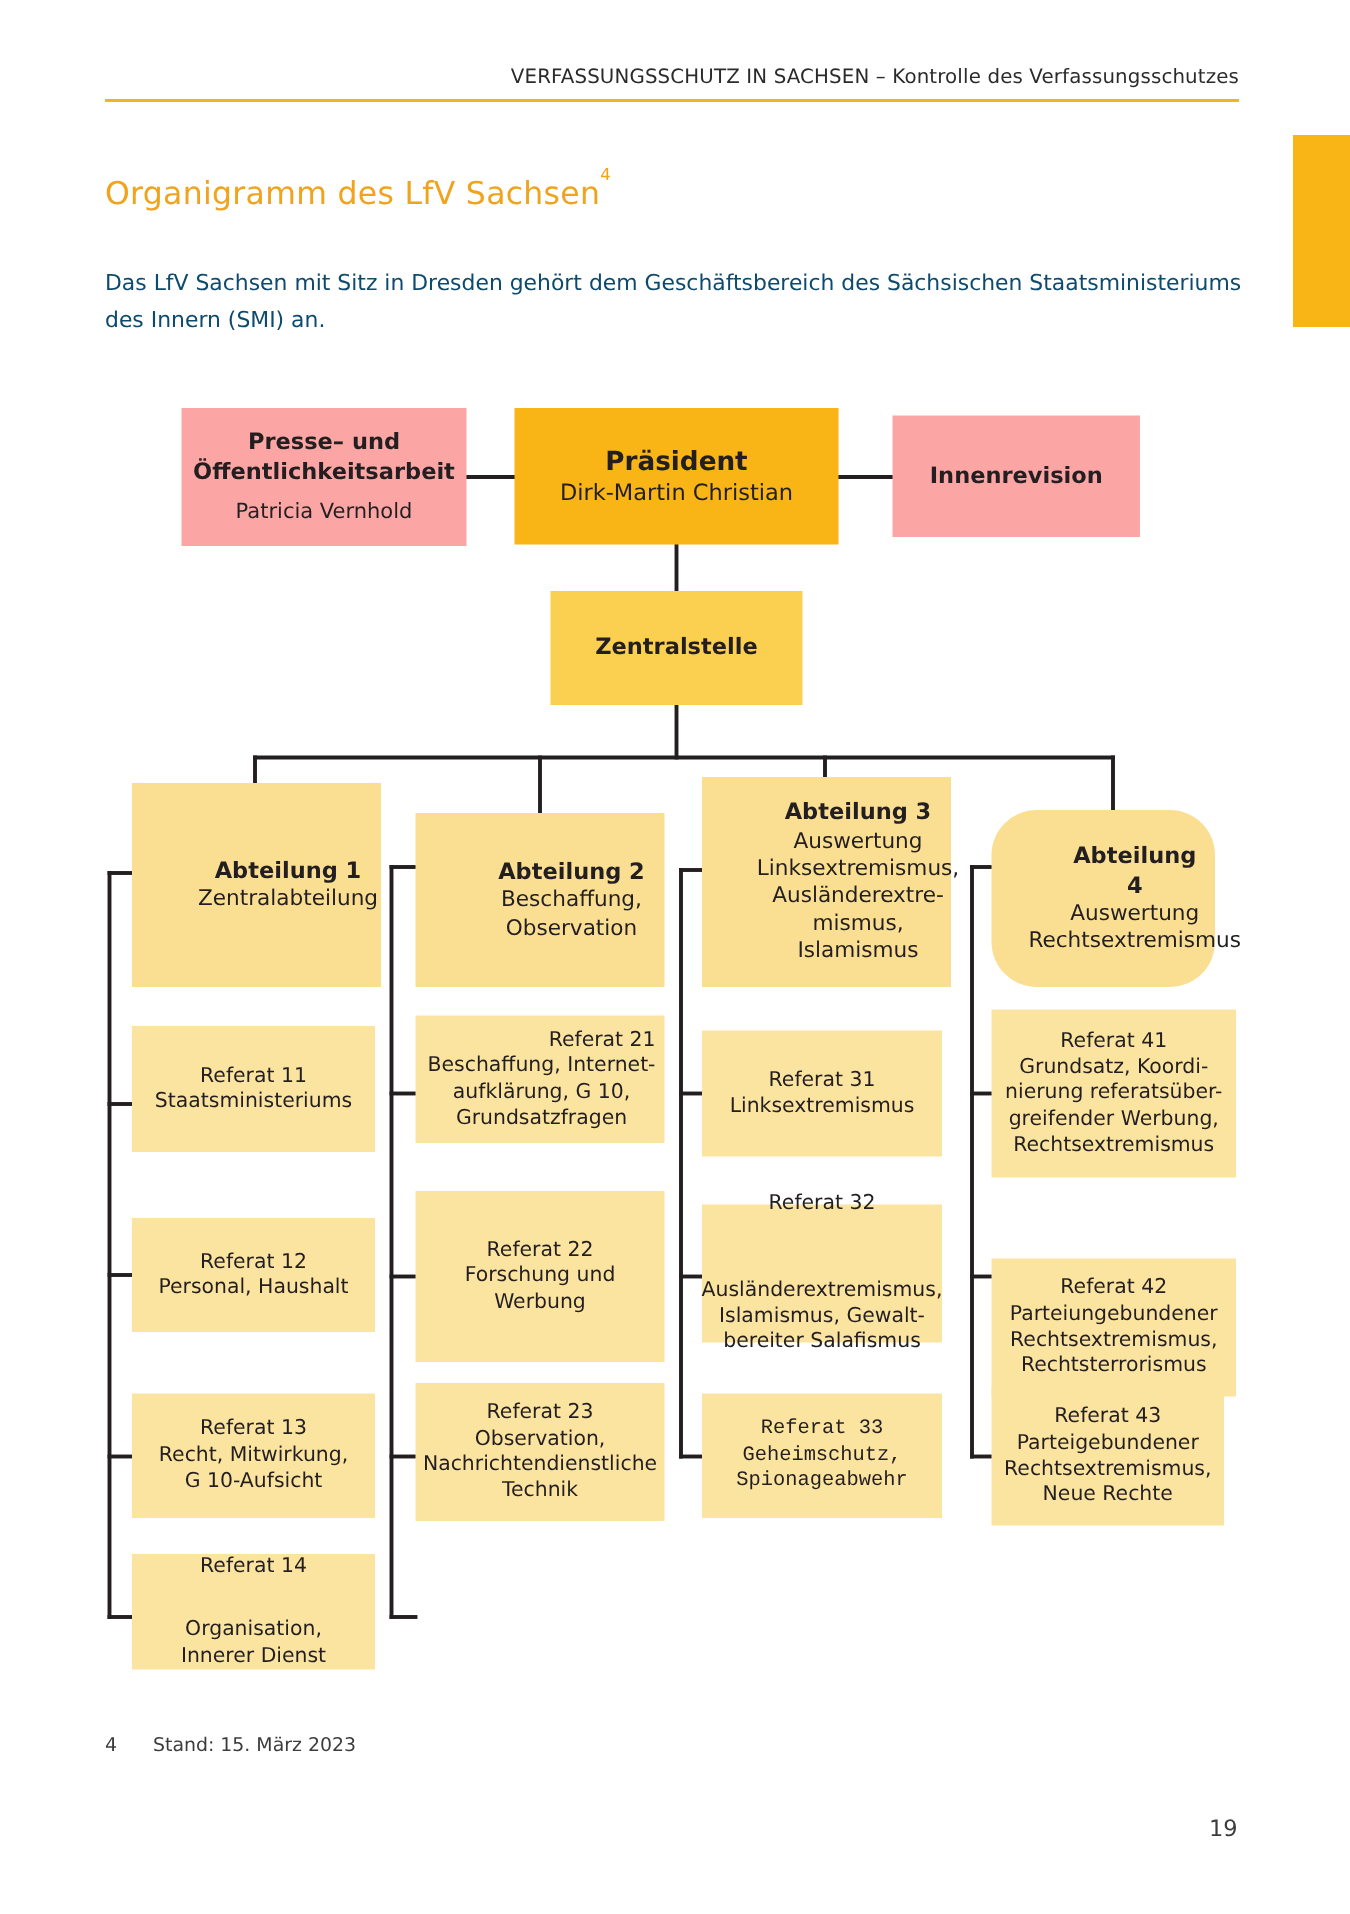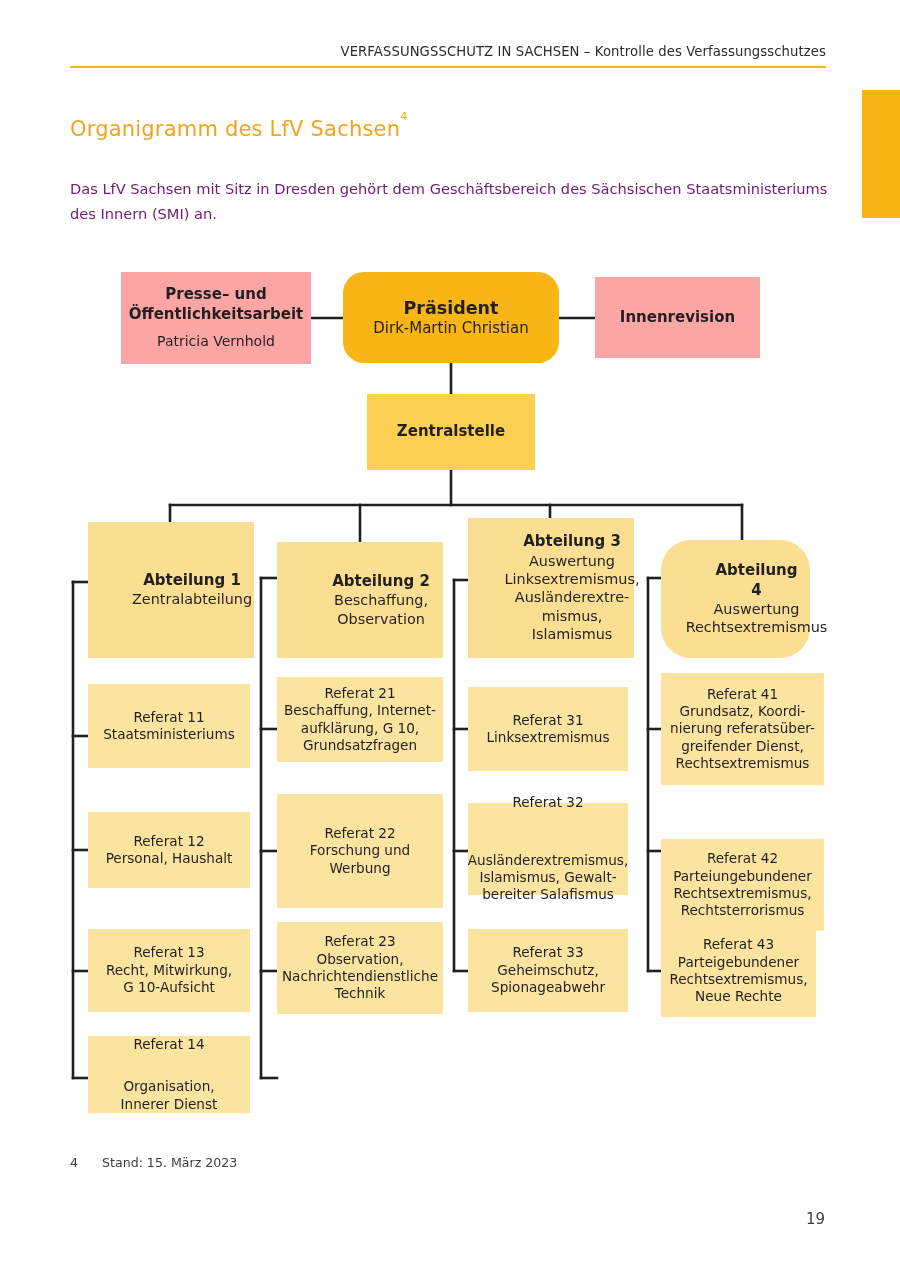--- a/index.html
+++ b/index.html
@@ -24,21 +24,21 @@
   }
 
   
   .sec-title{
     position:absolute;left:70px;top:117px;
     font-size:21px;color:#F0A41E;letter-spacing:.2px;font-weight:400;
   }
   .sec-title sup{font-size:11px;top:-.7em;position:relative;}
   .intro{
     position:absolute;left:70px;top:176px;width:770px;
-    font-size:14.6px;line-height:25px;color:#701a75;
+    font-size:14.6px;line-height:25px;color:#0c4a6e;
   }
 
   
   .chart{position:absolute;left:0;top:0;width:900px;height:1276px;}
   .connectors{position:absolute;left:0;top:0;width:900px;height:1276px;}
 
   .node{
     position:absolute;box-sizing:border-box;
     display:flex;flex-direction:column;align-items:center;justify-content:center;
     text-align:center;padding:4px 6px;
@@ -143,21 +143,21 @@
   </svg>
 
   <div class="chart">
 
     <div class="node lvl-staff" style="left:121px;top:272px;width:190px;height:92px;">
       <div class="t1">Presse– und</div>
       <div class="t1">Öffentlichkeitsarbeit</div>
       <div class="t2">Patricia Vernhold</div>
     </div>
 
-    <div class="node lvl-pres" style="left:343px;top:272px;width:216px;height:91px;border-radius:21px;">
+    <div class="node lvl-pres" style="left:343px;top:272px;width:216px;height:91px;">
       <div class="t1">Präsident</div>
       <div class="t2">Dirk-Martin Christian</div>
     </div>
 
     <div class="node lvl-staff" style="left:595px;top:277px;width:165px;height:81px;">
       <div class="t1">Innenrevision</div>
     </div>
 
     <div class="node lvl-central" style="left:367px;top:394px;width:168px;height:76px;">
       <div class="t1">Zentralstelle</div>
@@ -210,21 +210,21 @@
         </div>
     </div>
     <div class="node lvl-ref" style="left:88px;top:1036px;width:162px;height:77px;gap:25px;">
       <div class="t1">Referat 14</div>
       <div class="t2 ml">
           <div>Organisation,</div>
           <div>Innerer Dienst</div>
         </div>
     </div>
 
-    <div class="node lvl-ref" style="left:277px;top:677px;width:166px;height:85px;">
+    <div class="node lvl-ref" style="left:277px;top:677px;width:166px;height:85px;align-items:flex-end;">
       <div class="t1">Referat 21</div>
       <div class="t2 ml">
           <div>Beschaffung, Internet-</div>
           <div>aufklärung, G 10,</div>
           <div>Grundsatzfragen</div>
         </div>
     </div>
     <div class="node lvl-ref" style="left:277px;top:794px;width:166px;height:114px;">
       <div class="t1">Referat 22</div>
       <div class="t2 ml">
@@ -246,34 +246,34 @@
       <div class="t2 ml">Linksextremismus</div>
     </div>
     <div class="node lvl-ref" style="left:468px;top:803px;width:160px;height:92px;gap:40px;">
       <div class="t1">Referat 32</div>
       <div class="t2 ml">
           <div>Ausländerextremismus,</div>
           <div>Islamismus, Gewalt-</div>
           <div>bereiter Salafismus</div>
         </div>
     </div>
-    <div class="node lvl-ref" style="left:468px;top:929px;width:160px;height:83px;">
+    <div class="node lvl-ref" style="left:468px;top:929px;width:160px;height:83px;font-family:Liberation Mono, monospace;">
       <div class="t1">Referat 33</div>
       <div class="t2 ml">
           <div>Geheimschutz,</div>
           <div>Spionageabwehr</div>
         </div>
     </div>
 
     <div class="node lvl-ref" style="left:661px;top:673px;width:163px;height:112px;">
       <div class="t1">Referat 41</div>
       <div class="t2 ml">
           <div>Grundsatz, Koordi-</div>
           <div>nierung referatsüber-</div>
-          <div>greifender Dienst,</div>
+          <div>greifender Werbung,</div>
           <div>Rechtsextremismus</div>
         </div>
     </div>
     <div class="node lvl-ref" style="left:661px;top:803px;width:163px;height:92px;margin-top:36px;">
       <div class="t1">Referat 42</div>
       <div class="t2 ml">
           <div>Parteiungebundener</div>
           <div>Rechtsextremismus,</div>
           <div>Rechtsterrorismus</div>
         </div>

